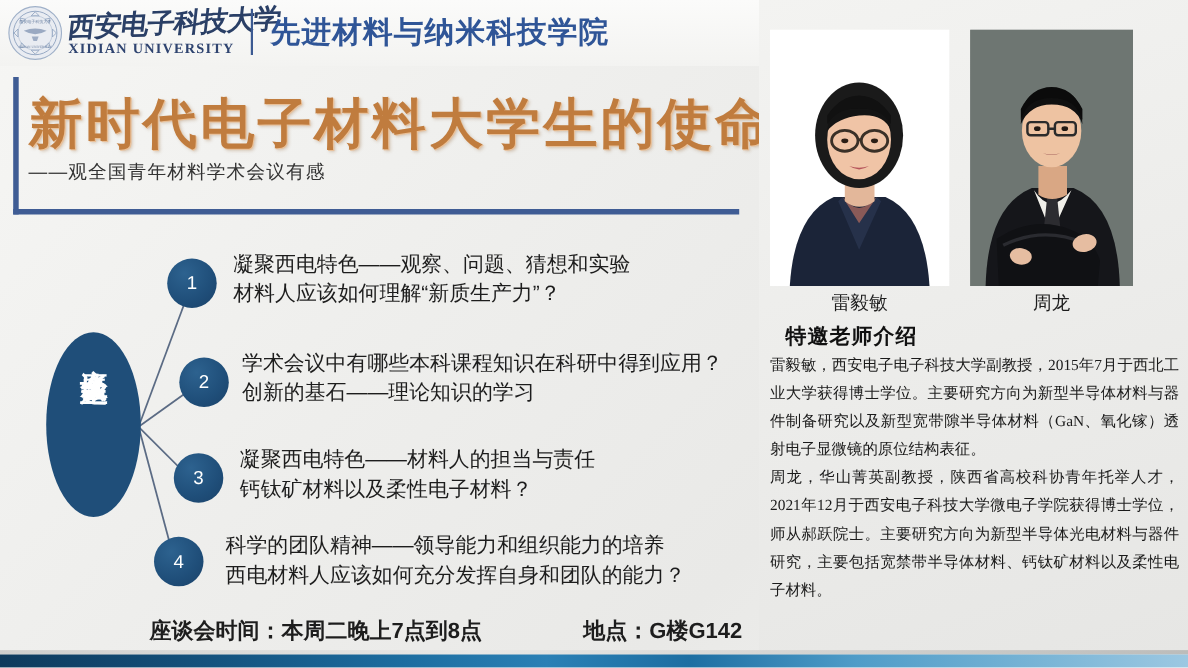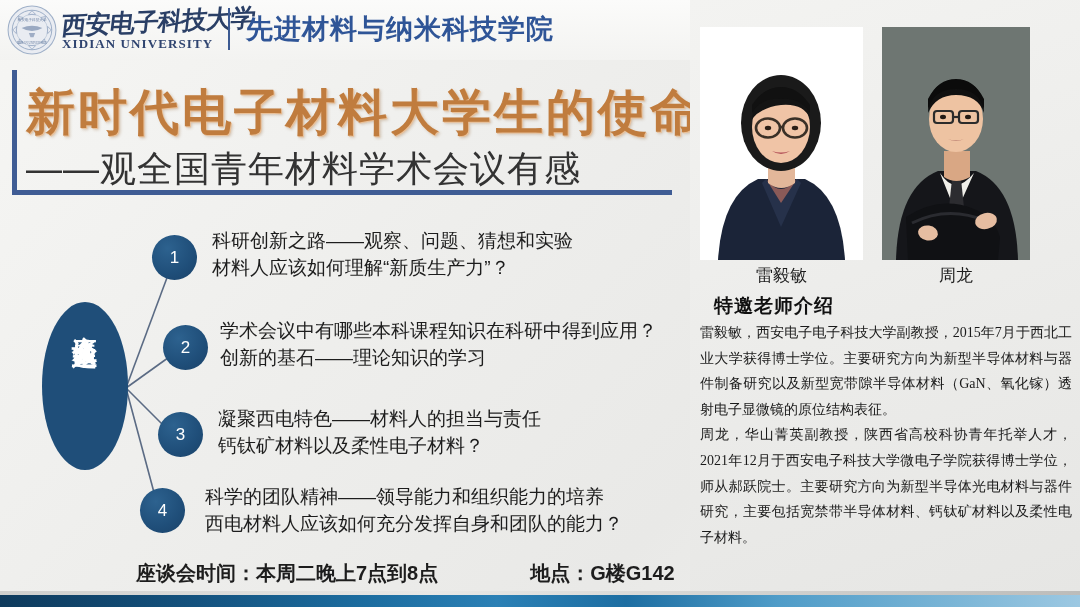--- a/index.html
+++ b/index.html
@@ -72,21 +72,21 @@
   #main-title {
     position: absolute; left: 26px; top: 80px;
     font-size: 49px; font-weight: bold;
     color: #c07c3e;
     letter-spacing: 3px;
     text-shadow: 1px 1px 0 #e9c19a, 2px 2px 3px rgba(140,90,40,.30);
     white-space: nowrap;
   }
   #sub-title {
     position: absolute; left: 26px; top: 145px;
-    font-size: 36px; color: #333333;
+    font-size: 17px; color: #333333;
     letter-spacing: 1px; white-space: nowrap;
   }
 
   
   #diagram { position: absolute; left: 0; top: 200px; width: 690px; height: 360px; }
   #connectors { position: absolute; left: 0; top: 0; width: 690px; height: 360px; }
 
   .hub {
     position: absolute; left: 42px; top: 102px;
     width: 86px; height: 168px;
@@ -236,21 +236,21 @@
     <div class="hub">
       <div class="hub-text">座谈会主题</div>
     </div>
 
     <div class="node" id="node-1">1</div>
     <div class="node" id="node-2">2</div>
     <div class="node" id="node-3">3</div>
     <div class="node" id="node-4">4</div>
 
     <div class="topic-text" id="topic-1">
-      <div>科研创新之路——观察、问题、猜想和实验</div>
+      <div>凝聚西电特色——观察、问题、猜想和实验</div>
       <div>材料人应该如何理解“新质生产力”？</div>
     </div>
     <div class="topic-text" id="topic-2">
       <div>学术会议中有哪些本科课程知识在科研中得到应用？</div>
       <div>创新的基石——理论知识的学习</div>
     </div>
     <div class="topic-text" id="topic-3">
       <div>凝聚西电特色——材料人的担当与责任</div>
       <div>钙钛矿材料以及柔性电子材料？</div>
     </div>

